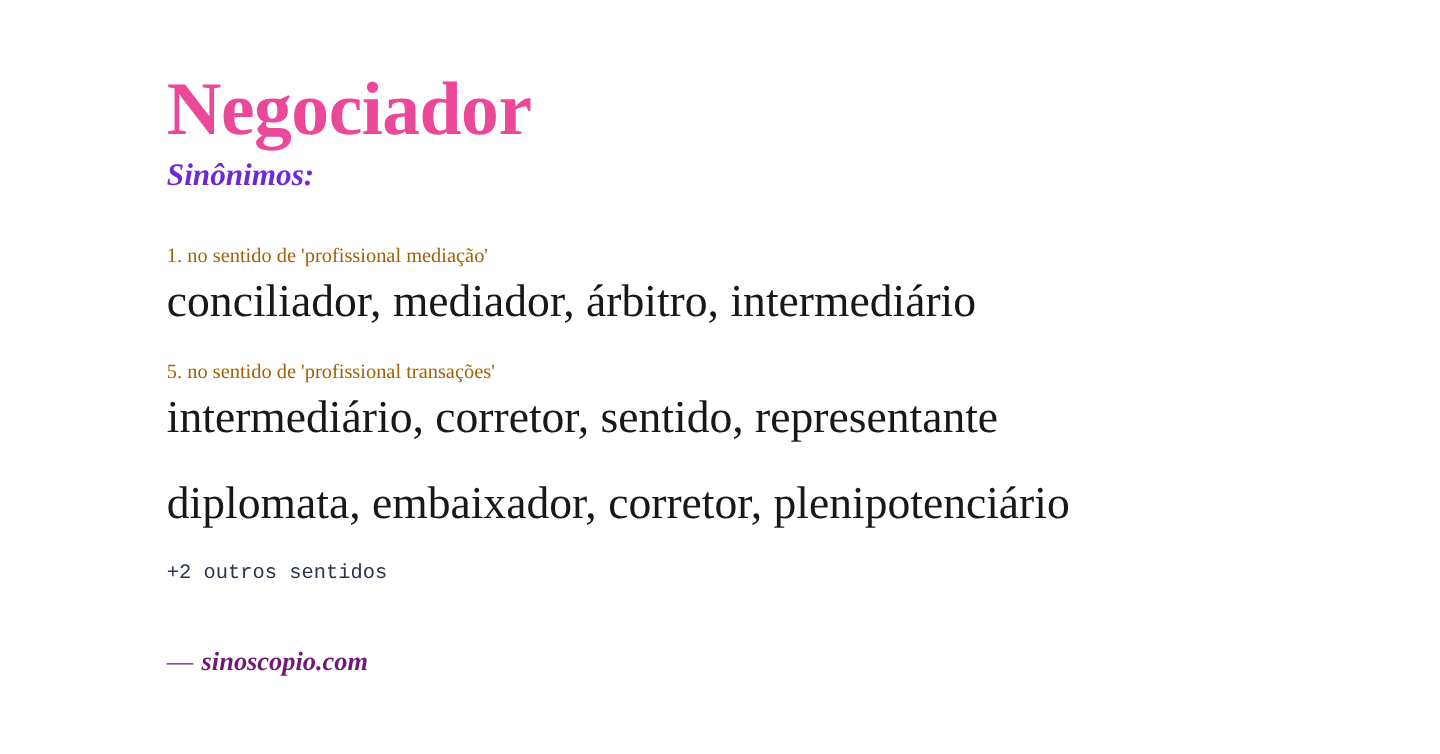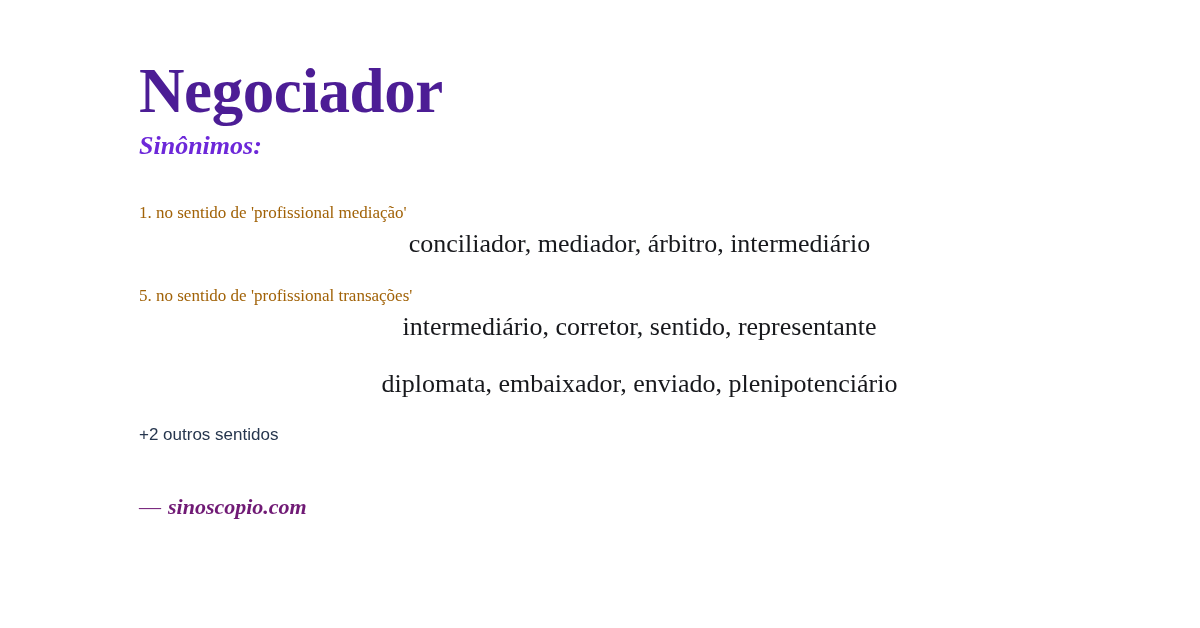--- a/index.html
+++ b/index.html
@@ -23,21 +23,21 @@
     box-sizing: border-box;
     padding: 58px 60px 0 139px;
     background: #ffffff;
   }
 
   .headword {
     font-family: "Liberation Serif", "DejaVu Serif", serif;
     font-size: 63px;
     font-weight: bold;
     line-height: 1.06;
-    color: #4c1d95;
+    color: #ec4899;
     letter-spacing: -0.4px;
     margin: 0;
     padding: 0;
   }
 
   .subtitle {
     font-family: "Liberation Serif", "DejaVu Serif", serif;
     font-size: 26px;
     font-weight: bold;
     font-style: italic;
@@ -60,31 +60,30 @@
     font-size: 17px;
     font-weight: normal;
     color: #a16207;
     line-height: 1.3;
     margin: 0 0 4px 0;
     white-space: nowrap;
   }
 
   .sense-synonyms {
     font-family: "Liberation Serif", "DejaVu Serif", serif;
-    font-size: 26px;
+    font-size: 38px;
     font-weight: normal;
     color: #17181c;
     line-height: 1.22;
     margin: 0;
     white-space: nowrap;
-    text-align: center;
   }
 
   .more-senses {
-    font-family: Liberation Sans, sans-serif;
+    font-family: Liberation Mono, monospace;
     font-size: 17px;
     color: #26364e;
     line-height: 1.3;
     margin: 21px 0 0 0;
   }
 
   .attribution {
     font-family: "Liberation Serif", "DejaVu Serif", serif;
     font-size: 22px;
     font-weight: bold;
@@ -115,21 +114,21 @@
       <div class="sense-label">1. no sentido de 'profissional mediação'</div>
       <div class="sense-synonyms">conciliador, mediador, árbitro, intermediário</div>
     </div>
 
     <div class="sense-block">
       <div class="sense-label">5. no sentido de 'profissional transações'</div>
       <div class="sense-synonyms">intermediário, corretor, sentido, representante</div>
     </div>
 
     <div class="sense-block">
-      <div class="sense-synonyms">diplomata, embaixador, enviado, plenipotenciário</div>
+      <div class="sense-synonyms">diplomata, embaixador, corretor, plenipotenciário</div>
     </div>
 
   </div>
 
   <div class="more-senses">+2 outros sentidos</div>
 
   <div class="attribution">
     <span class="dash">—</span><span>sinoscopio.com</span>
   </div>
 

